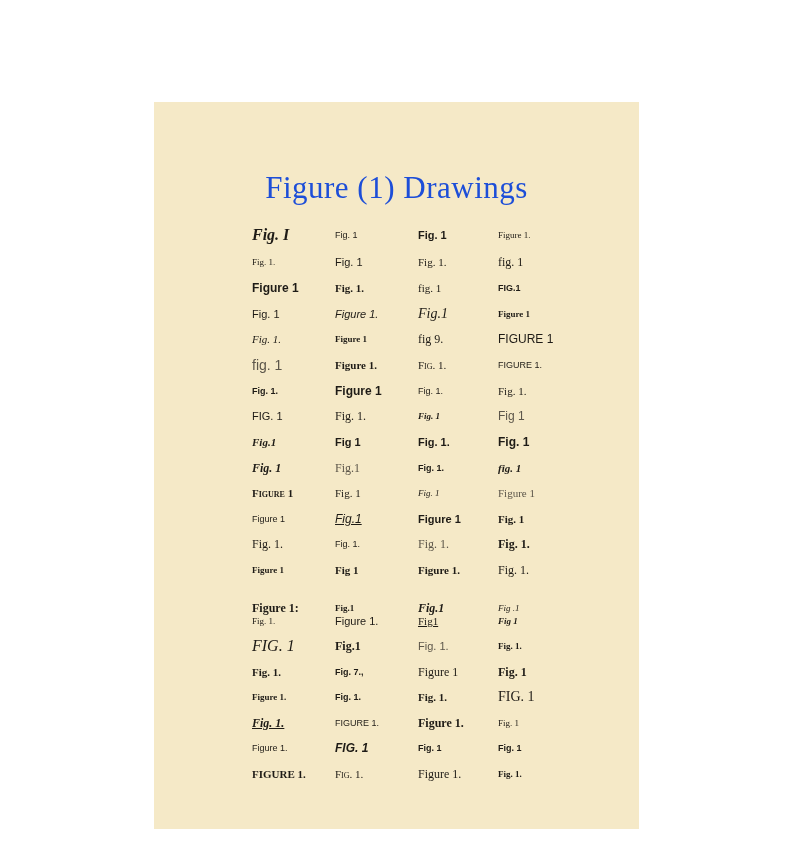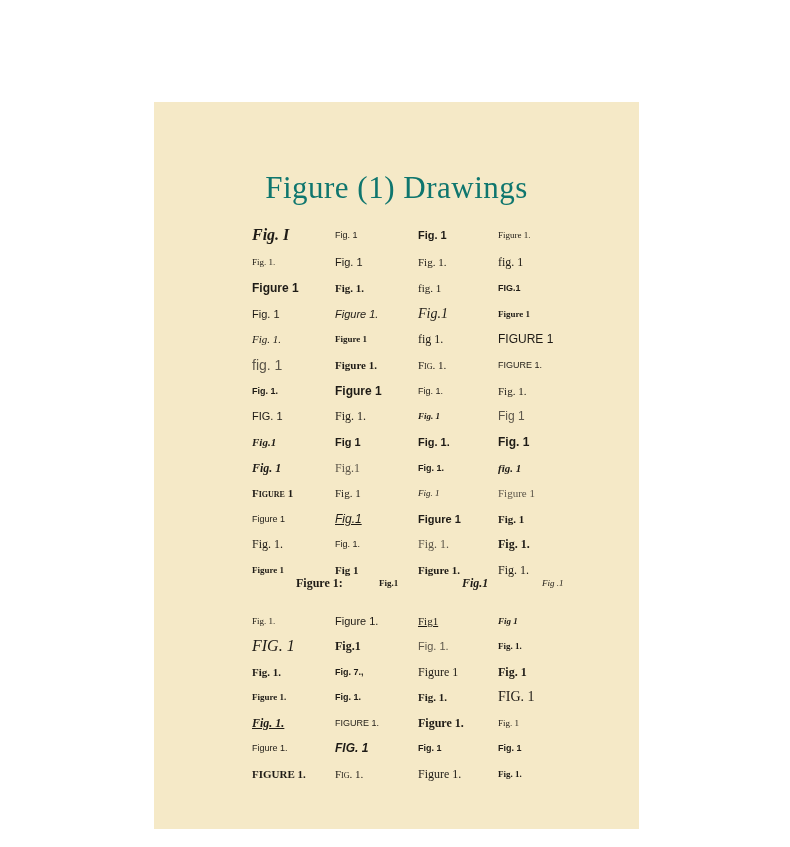--- a/index.html
+++ b/index.html
@@ -4,21 +4,21 @@
   <style>
     html, body { margin: 0; padding: 0; background: #ffffff; }
     body { width: 790px; height: 847px; position: relative; overflow: hidden; }
     .card {
       position: absolute; left: 154px; top: 102px; width: 485px; height: 727px;
       background: #f5e9c7;
     }
     .title {
       position: absolute; left: 0; width: 485px; top: 68px; text-align: center;
       font-family: "Liberation Serif", "DejaVu Serif", serif;
-      font-size: 31px; color: #0f766e; letter-spacing: 0.5px;
+      font-size: 31px; color: #1d4ed8; letter-spacing: 0.5px;
     }
     .grid { position: absolute; left: 98px; top: 123px; }
     .row { position: absolute; left: 0; height: 20px; width: 340px; }
     .cell { position: absolute; top: 0; white-space: nowrap; color: #1e1b16; font-size: 11px; line-height: 20px; }
     .c0 { left: 0; } .c1 { left: 83px; } .c2 { left: 166px; } .c3 { left: 246px; }
     .sans { font-family: "Liberation Sans", "DejaVu Sans", sans-serif; }
     .serif { font-family: "Liberation Serif", "DejaVu Serif", serif; }
     .b { font-weight: bold; text-align: right; }
     .i { font-style: italic; }
     .sm { font-size: 9px; }
@@ -55,21 +55,21 @@
       </div>
       <div class="row" style="top: 79px;">
         <span class="cell c0 sans">Fig. 1</span>
         <span class="cell c1 sans i">Figure 1.</span>
         <span class="cell c2 serif i lg">Fig.1</span>
         <span class="cell c3 serif b sm">Figure 1</span>
       </div>
       <div class="row" style="top: 104px;">
         <span class="cell c0 serif i">Fig. 1.</span>
         <span class="cell c1 serif b sm">Figure 1</span>
-        <span class="cell c2 serif md">fig 1.</span>
+        <span class="cell c2 serif md">fig 9.</span>
         <span class="cell c3 sans md">FIGURE 1</span>
       </div>
       <div class="row" style="top: 130px;">
         <span class="cell c0 sans lg light">fig. 1</span>
         <span class="cell c1 serif b">Figure 1.</span>
         <span class="cell c2 serif sc">Fig. 1.</span>
         <span class="cell c3 sans sm">FIGURE 1.</span>
       </div>
       <div class="row" style="top: 156px;">
         <span class="cell c0 sans b sm">Fig. 1.</span>
@@ -112,21 +112,21 @@
         <span class="cell c1 sans sm">Fig. 1.</span>
         <span class="cell c2 serif md light">Fig. 1.</span>
         <span class="cell c3 serif b md">Fig. 1.</span>
       </div>
       <div class="row" style="top: 335px;">
         <span class="cell c0 serif b sm">Figure 1</span>
         <span class="cell c1 serif b">Fig 1</span>
         <span class="cell c2 serif b">Figure 1.</span>
         <span class="cell c3 serif md">Fig. 1.</span>
       </div>
-      <div class="row" style="top: 348px; margin-left: 44px;">
+      <div class="row" style="top: 373px;">
         <span class="cell c0 serif b md">Figure 1:</span>
         <span class="cell c1 serif b sm">Fig.1</span>
         <span class="cell c2 serif b i md">Fig.1</span>
         <span class="cell c3 serif i sm">Fig .1</span>
       </div>
       <div class="row" style="top: 386px;">
         <span class="cell c0 serif sm">Fig. 1.</span>
         <span class="cell c1 sans">Figure 1.</span>
         <span class="cell c2 serif ul">Fig1</span>
         <span class="cell c3 serif b i sm">Fig 1</span>

